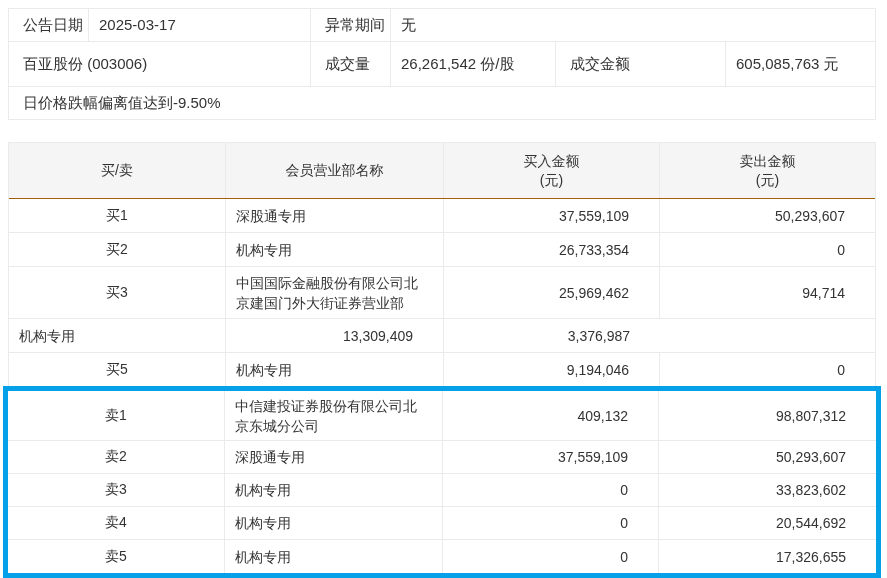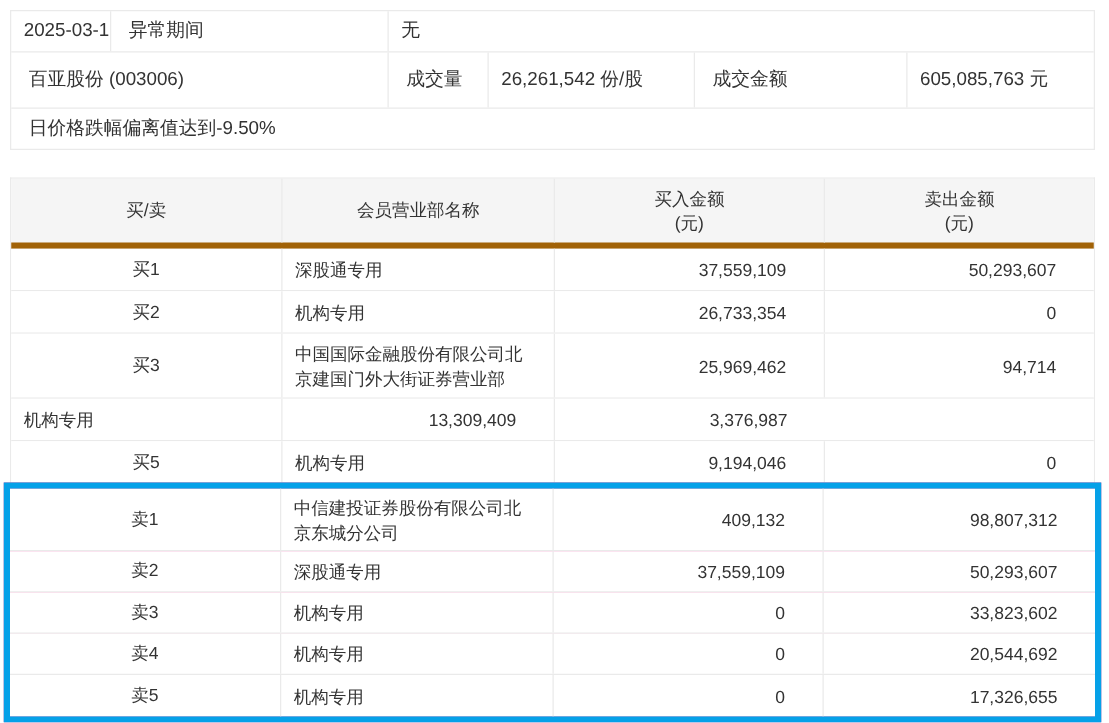--- a/index.html
+++ b/index.html
@@ -44,21 +44,21 @@
     width: 868px;
     margin: 22px 0 0 8px;
     font-size: 14px;
   }
   .table-top { border: 1px solid #eaeaea; border-bottom: none; }
   .hrow {
     display: grid;
     grid-template-columns: 217px 218px 216px auto;
     height: 56px;
     background: #f5f5f5;
-    border-bottom: 5px solid #a16207;
+    border-bottom: 1px solid #a16207;
   }
   .hcell {
     display: flex;
     align-items: center;
     justify-content: center;
     text-align: center;
     white-space: pre-line;
     line-height: 19px;
     border-right: 1px solid #eaeaea;
   }
@@ -92,20 +92,21 @@
   }
   .sell-wrap .row { height: 33px; }
   .sell-wrap .row.tall { height: 50px; }
   .sell-wrap .row:last-child { border-bottom: none; }
 </style>
 </head>
 <body>
 
 <div class="info-panel">
   <div class="ip-row ip-row1">
+    <div class="ip-cell">公告日期</div>
     <div class="ip-cell val">2025-03-17</div>
     <div class="ip-cell">异常期间</div>
     <div class="ip-cell val">无</div>
   </div>
   <div class="ip-row ip-row2">
     <div class="ip-cell">百亚股份 (003006)</div>
     <div class="ip-cell vol-label">成交量</div>
     <div class="ip-cell val">26,261,542 份/股</div>
     <div class="ip-cell">成交金额</div>
     <div class="ip-cell val">605,085,763 元</div>

